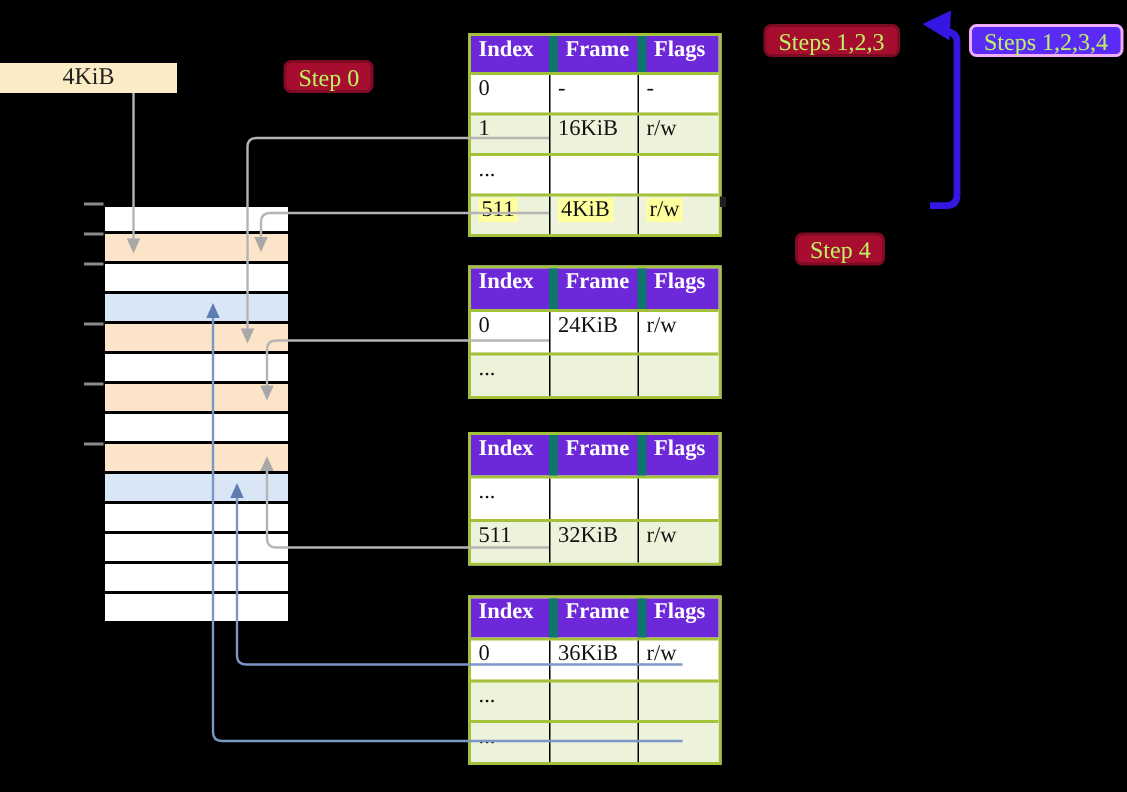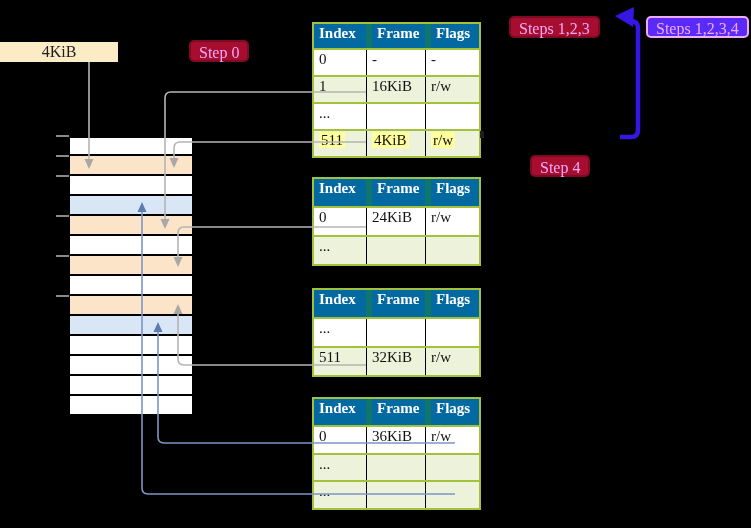--- a/index.html
+++ b/index.html
@@ -1,41 +1,41 @@
 <!DOCTYPE html>
 <html><head>
 <meta charset="utf-8">
 <style>
   html,body{margin:0;padding:0;background:#000;}
   #canvas{position:relative;width:751px;height:528px;background:#000;overflow:hidden;
           font-family:"Liberation Serif","DejaVu Serif",serif;}
   
   .badge{position:absolute;height:22px;line-height:21px;padding:0 8px;border-radius:5px;
-         color:#f0abfc;font-size:16px;white-space:nowrap;box-sizing:border-box;}
+         color:#bef264;font-size:16px;white-space:nowrap;box-sizing:border-box;}
   .badge.red{background:#a60d2f;border:2px solid #7e0a24;}
   .badge.blue{background:#5a2bf7;border:2px solid #f0abfc;}
   #badge-step0{left:189px;top:40px;}
   #badge-steps123{left:509px;top:16px;}
   #badge-steps1234{left:646px;top:16px;}
   #badge-step4{left:530px;top:155px;}
   
   #frame-size-label{position:absolute;left:0;top:42px;width:118px;height:20px;background:#fbecc6;
          color:#1f1f1f;font-size:16px;line-height:20px;text-align:center;}
   
   #memory-strip{position:absolute;left:70px;top:136px;width:122px;}
   .mrow{width:122px;height:20px;box-sizing:border-box;border-bottom:2px solid #000;}
   .mrow:first-child{border-top:2px solid #000;}
   .mrow.white{background:#ffffff;}
   .mrow.orange{background:#fce4c8;}
   .mrow.blue{background:#d9e6f6;}
   .tick{position:absolute;width:13px;height:2px;background:#8a8a8a;left:56px;}
   
   .ptable{position:absolute;left:312px;width:169px;box-sizing:border-box;
           border:2px solid #a3c13a;background:#fff;}
-  .phead{display:flex;background:#0369a1;}
+  .phead{display:flex;background:#6d28d9;}
   .phead .cell{color:#fff;font-weight:bold;}
   .prow{display:flex;border-top:2px solid #a3c13a;}
   .prow.alt{background:#edf2da;}
   .cell{box-sizing:border-box;padding:1px 0 0 5px;font-size:15px;color:#111;overflow:hidden;
         white-space:nowrap;}
   .prow .cell.c1,.prow .cell.c2{border-left:1px solid #000;}
   .phead .cell.c1,.phead .cell.c2{border-left:6px solid #0f766e;}
   .hl{background:#ffff9e;padding:0 2px;}
   
   #overlay{position:absolute;left:0;top:0;pointer-events:none;}

